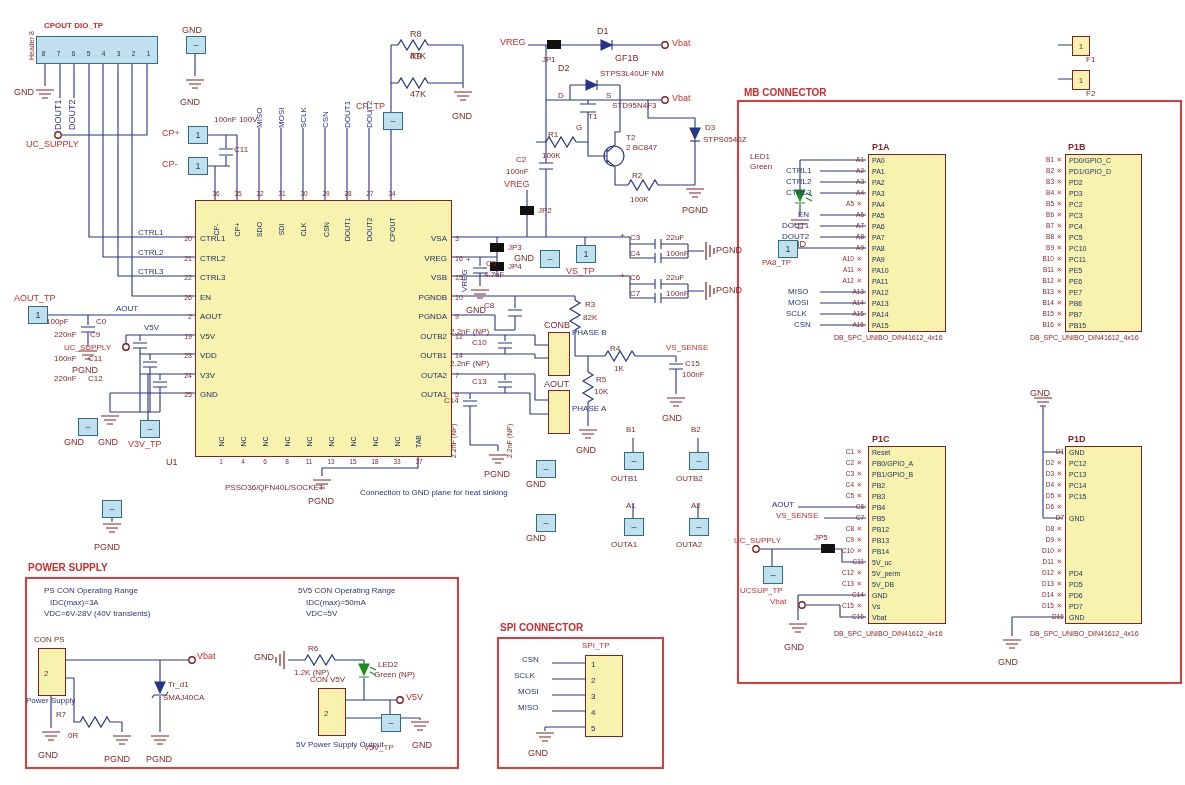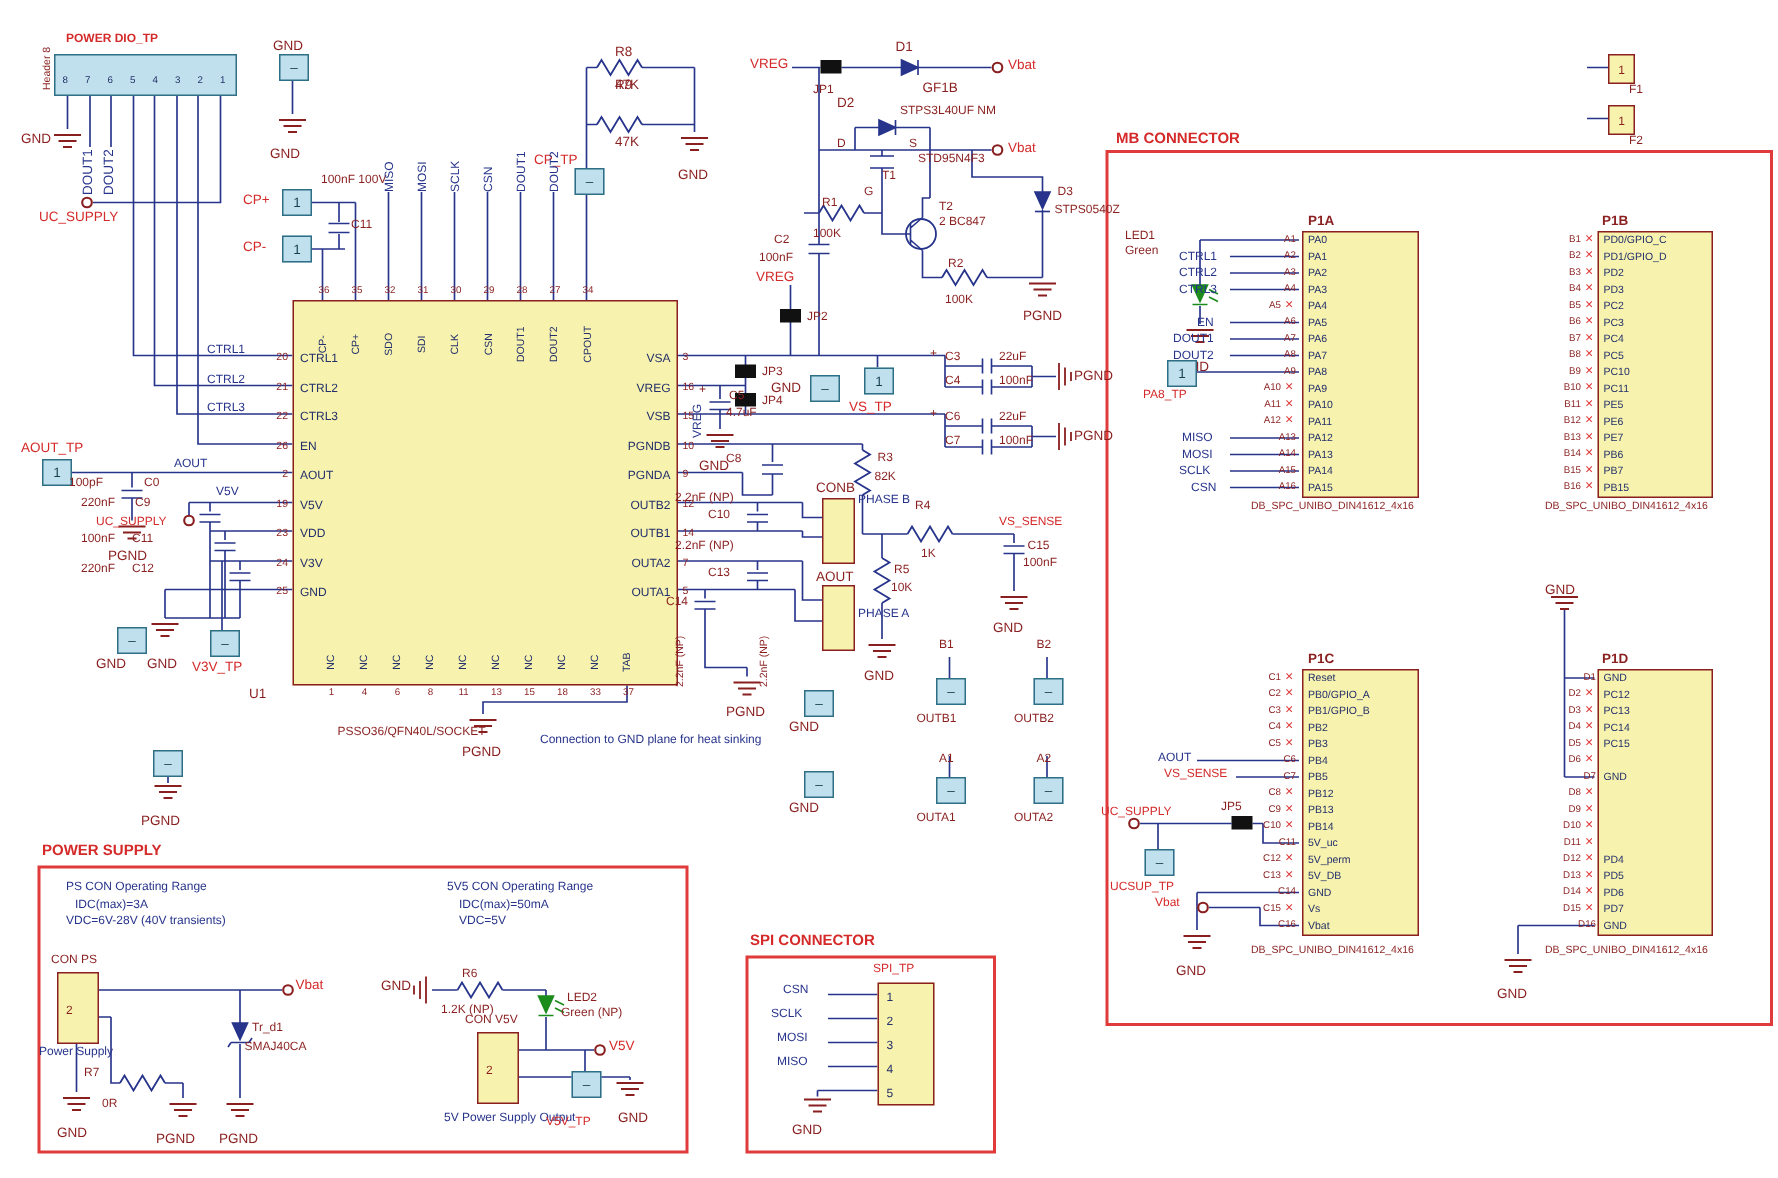--- a/index.html
+++ b/index.html
@@ -146,21 +146,21 @@
   </g>
 </svg>
 
 <div class="frame" style="left:737px;top:100px;width:441px;height:580px"></div>
 <div class="frame" style="left:25px;top:577px;width:430px;height:188px"></div>
 <div class="frame" style="left:497px;top:637px;width:163px;height:128px"></div>
 <span class="lb r b s10" style="left:744px;top:88px">MB CONNECTOR</span>
 <span class="lb r b s10" style="left:28px;top:563px">POWER SUPPLY</span>
 <span class="lb r b s10" style="left:500px;top:623px">SPI CONNECTOR</span>
 
-<span class="lb r b s8" style="left:44px;top:22px">POWER DIO_TP</span>
+<span class="lb r b s8" style="left:44px;top:22px">CPOUT DIO_TP</span>
 <div class="tpwide" style="left:36px;top:36px;width:120px;height:26px"></div>
 <span class="lb m rot s7" style="left:28px;top:60px">Header 8</span>
 <div class="hdrpins" style="left:36px;top:50px;width:120px">
       <span class="hp">8</span>
       <span class="hp">7</span>
       <span class="hp">6</span>
       <span class="hp">5</span>
       <span class="hp">4</span>
       <span class="hp">3</span>
       <span class="hp">2</span>
@@ -386,21 +386,21 @@
 <span class="lb m s8" style="left:630px;top:274px">C6</span>
 <span class="lb m s8" style="left:666px;top:274px">22uF</span>
 <span class="lb m s8" style="left:630px;top:290px">C7</span>
 <span class="lb m s8" style="left:666px;top:290px">100nF</span>
 <span class="lb m" style="left:716px;top:286px">PGND</span>
 
 <span class="lb m s8" style="left:585px;top:301px">R3</span>
 <span class="lb m s8" style="left:583px;top:314px">82K</span>
 <span class="lb m s8" style="left:484px;top:302px">C8</span>
 <span class="lb m s8" style="left:450px;top:328px">2.2nF (NP)</span>
-<span class="lb m s8" style="left:610px;top:333px">R4</span>
+<span class="lb m s8" style="left:610px;top:345px">R4</span>
 <span class="lb m s8" style="left:614px;top:365px">1K</span>
 <span class="lb r s8" style="left:666px;top:344px">VS_SENSE</span>
 <span class="lb m s8" style="left:685px;top:360px">C15</span>
 <span class="lb m s8" style="left:682px;top:371px">100nF</span>
 <span class="lb m" style="left:662px;top:414px">GND</span>
 <span class="lb m s8" style="left:596px;top:376px">R5</span>
 <span class="lb m s8" style="left:594px;top:388px">10K</span>
 <span class="lb m" style="left:576px;top:446px">GND</span>
 
 <span class="lb m s8" style="left:472px;top:339px">C10</span>

